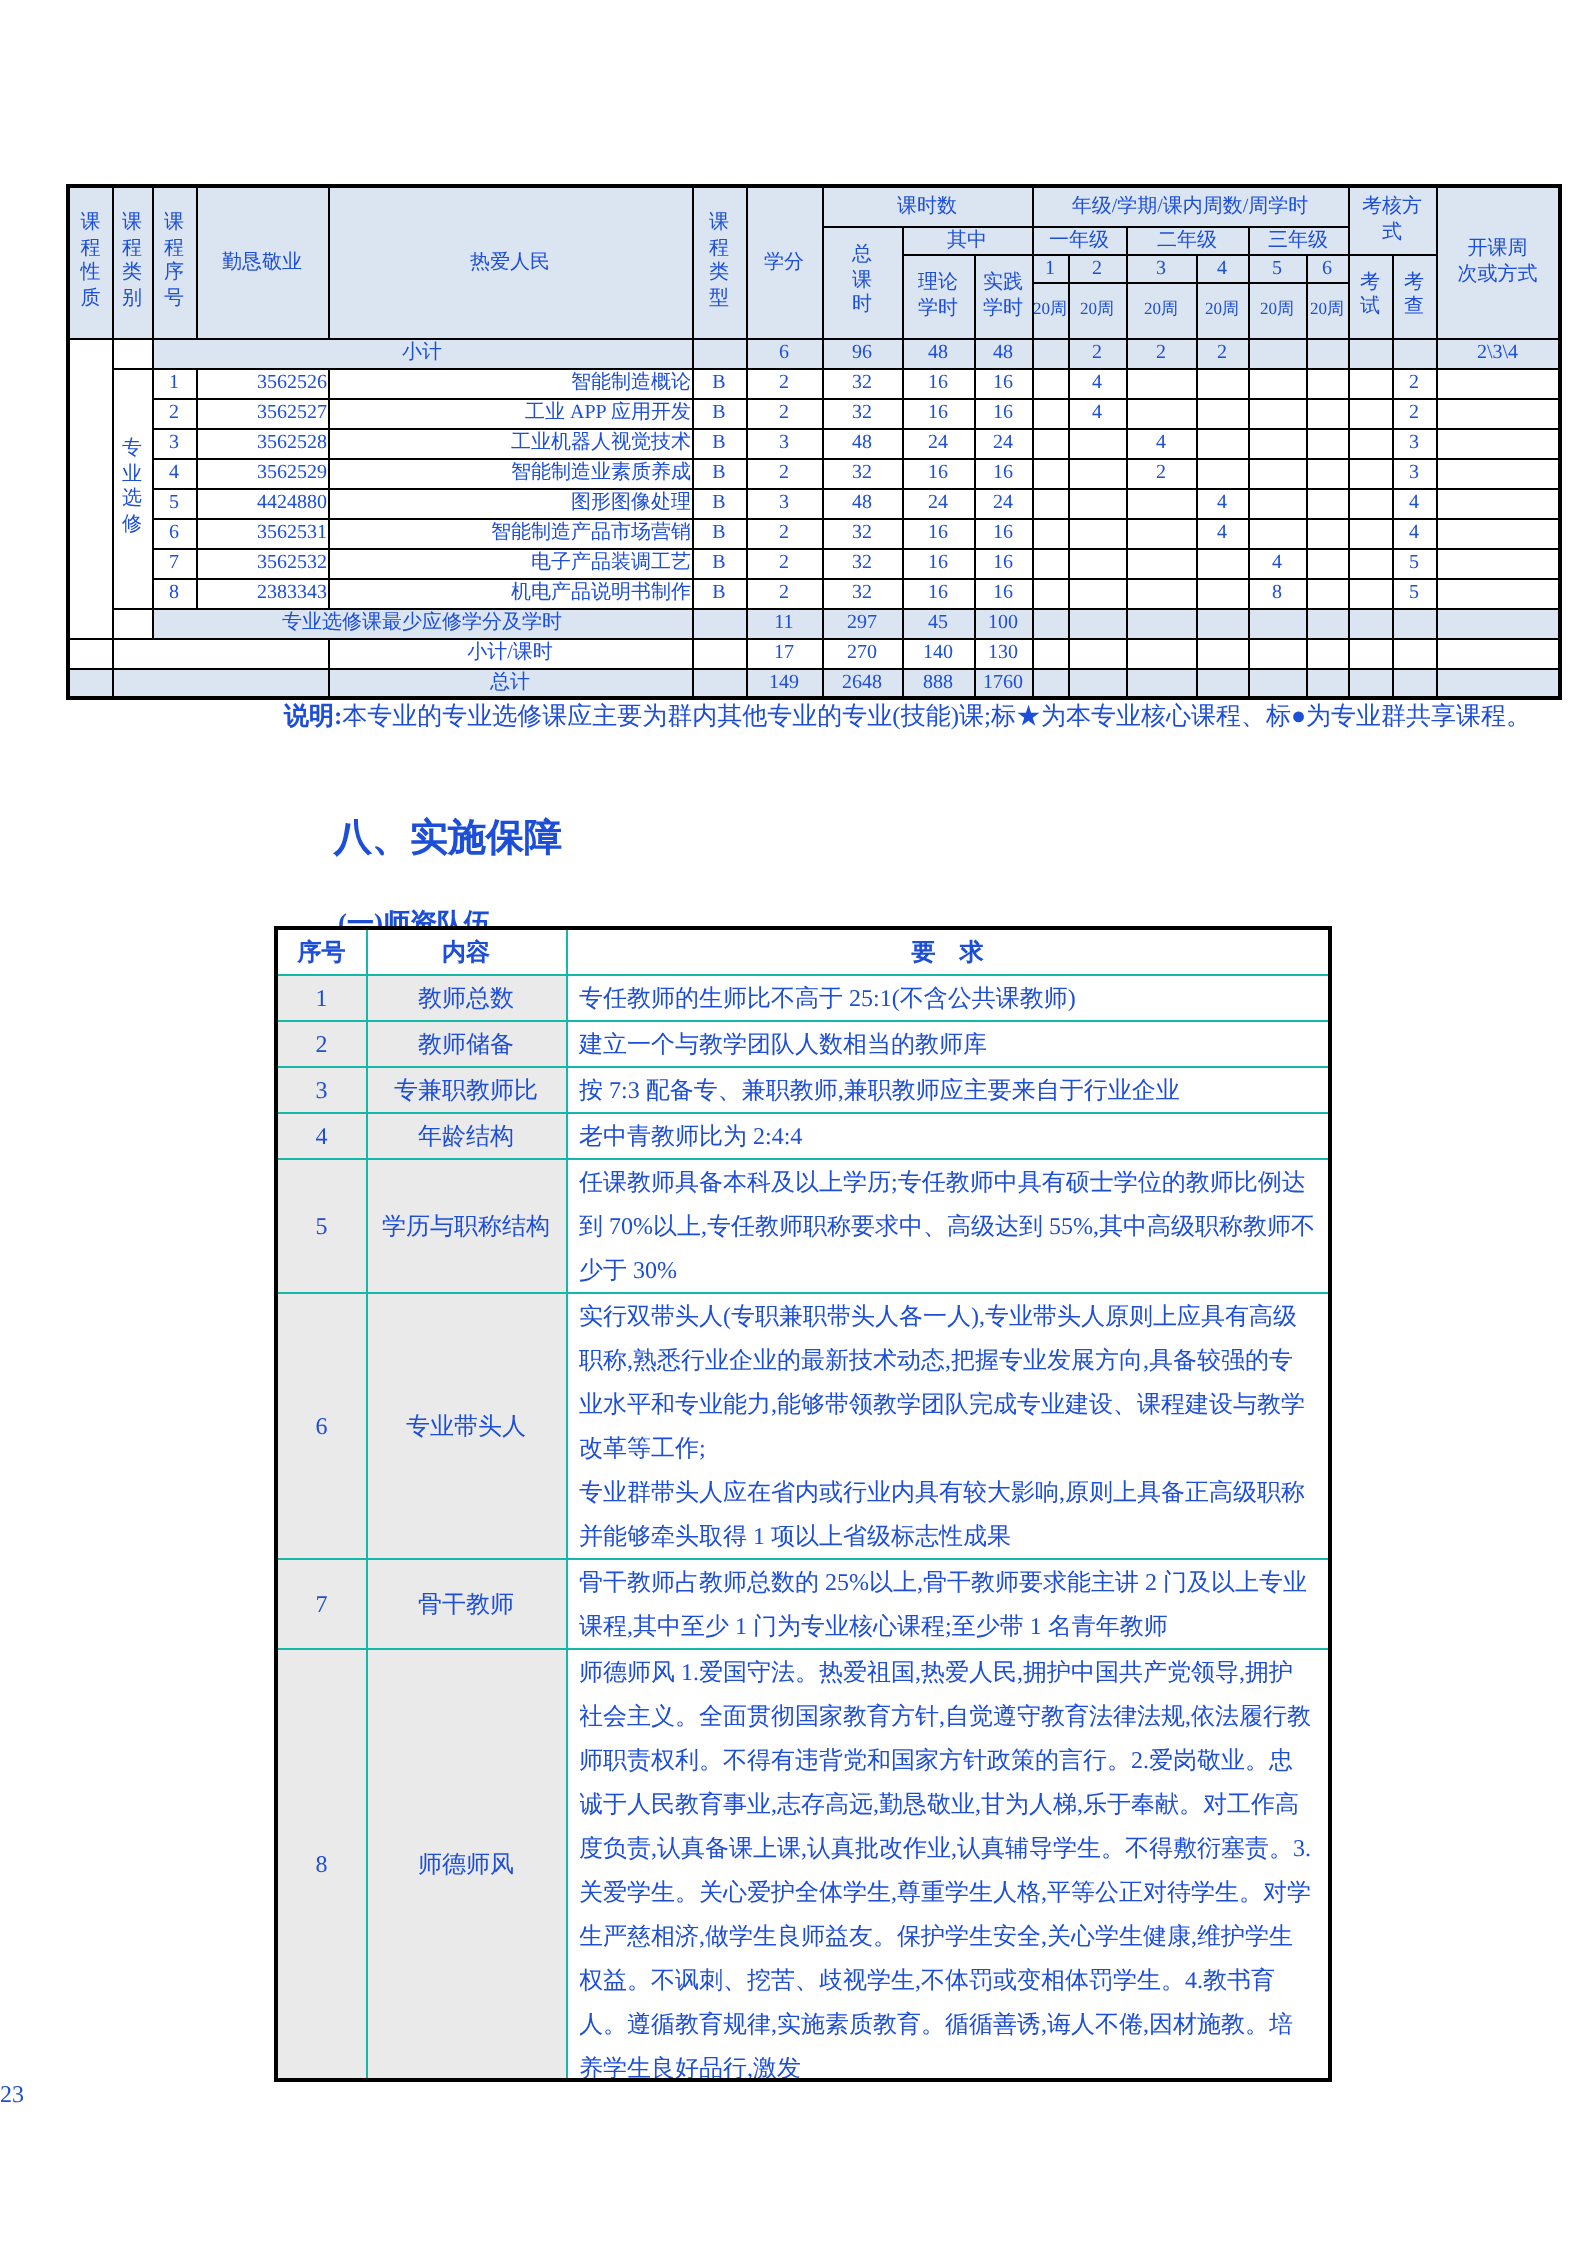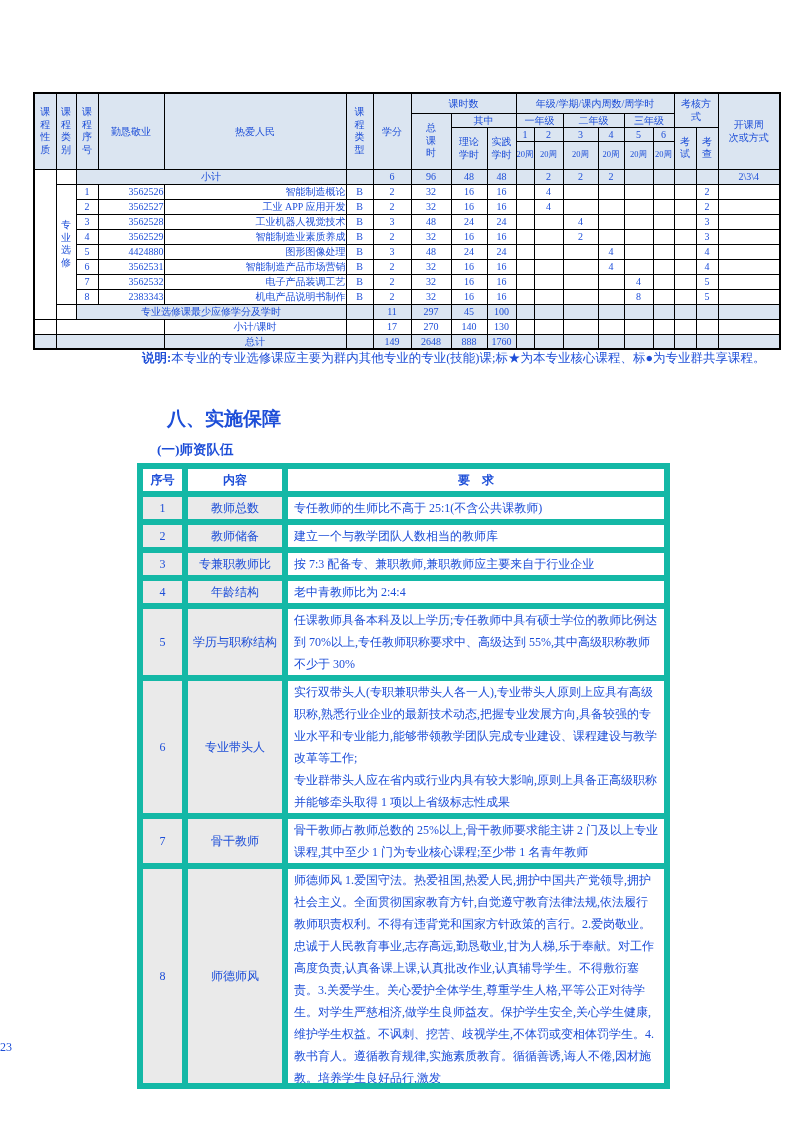--- a/index.html
+++ b/index.html
@@ -22,25 +22,25 @@
   .v{display:inline-block;width:1em;word-break:break-all;line-height:1.25;}
   .w2{display:inline-block;width:2em;word-break:break-all;line-height:1.3;}
 
   
   .note{position:absolute;left:100px;top:347px;width:680px;font-size:12.5px;
         line-height:23px;text-indent:42px;margin:0;}
   .note b{font-family:inherit;}
 
   
   .h1{position:absolute;left:167px;top:406px;font-size:19px;font-weight:bold;margin:0;}
-  .h2{position:absolute;left:153px;top:437px;font-size:13.5px;font-weight:bold;margin:4px;}
+  .h2{position:absolute;left:153px;top:437px;font-size:13.5px;font-weight:bold;margin:16px;}
 
   
   .t2{position:absolute;left:137px;top:463px;width:527px;font-size:12px;border:2px solid #000;}
-  .t2 th,.t2 td{border:6px solid #14b8a6;padding:0 2px;text-align:center;vertical-align:middle;
+  .t2 th,.t2 td{border:1px solid #14b8a6;padding:0 2px;text-align:center;vertical-align:middle;
         line-height:22px;margin-top:33px;}
   .t2 thead th{font-weight:bold;height:21px;background:#fff;}
   .t2 tbody tr{height:21px;}
   .t2 td.meta{background:#eaeaea;}
   .t2 td.req{text-align:left;padding:0 6px;white-space:pre-line;}
   .clip{height:214px;overflow:hidden;}
 
   .pageno{position:absolute;left:0;top:1040px;width:100%;font-size:12px;}
 </style>
 </head>

